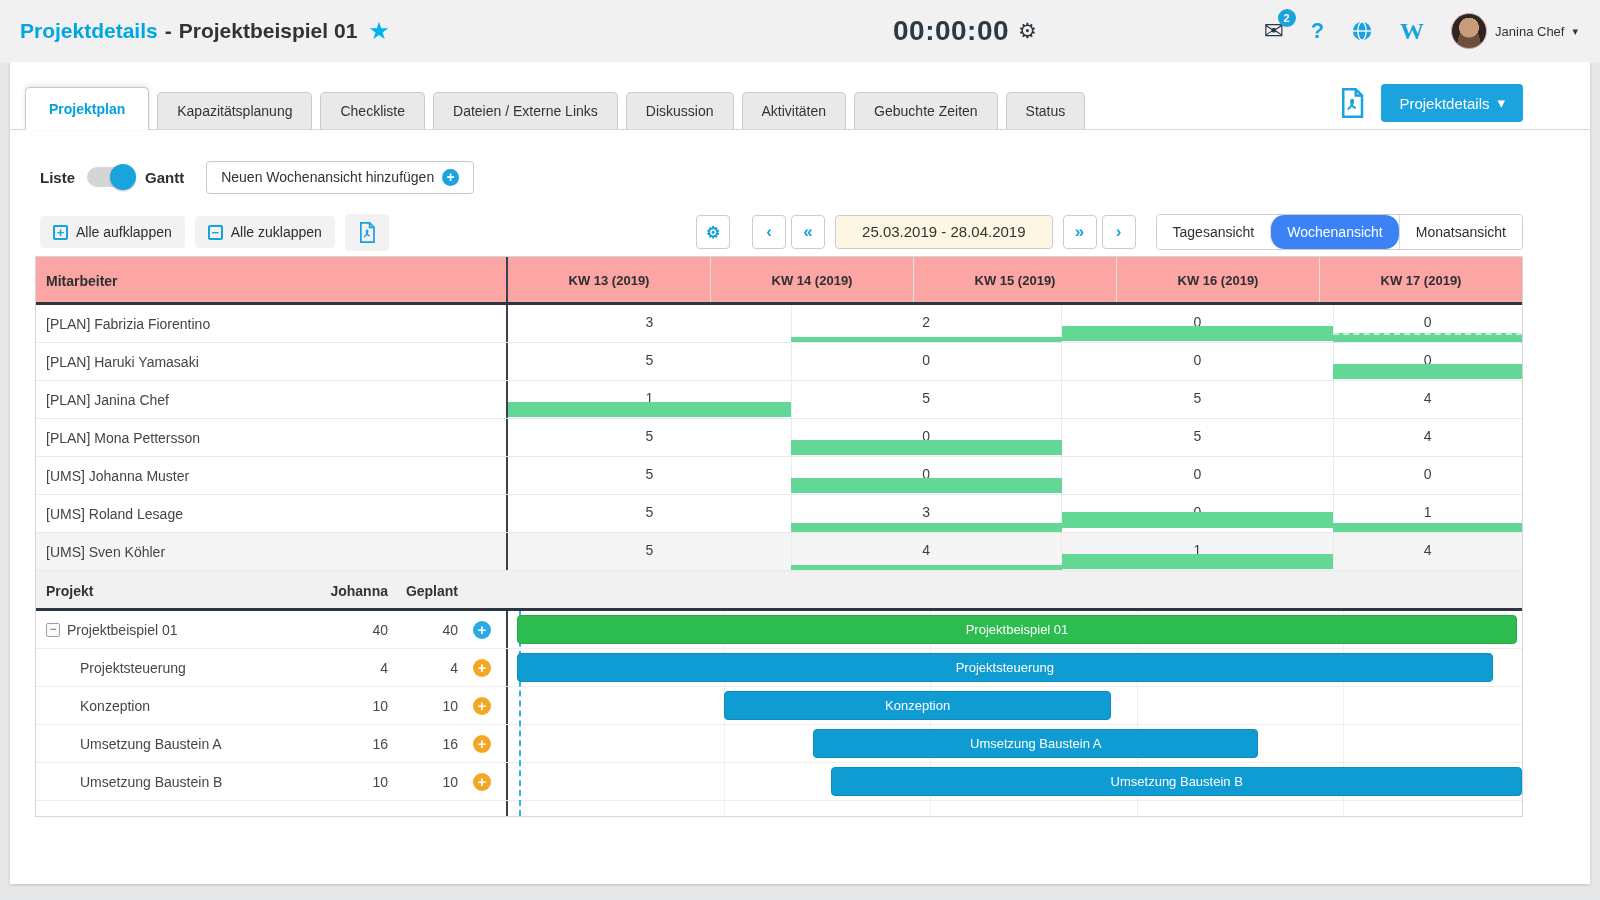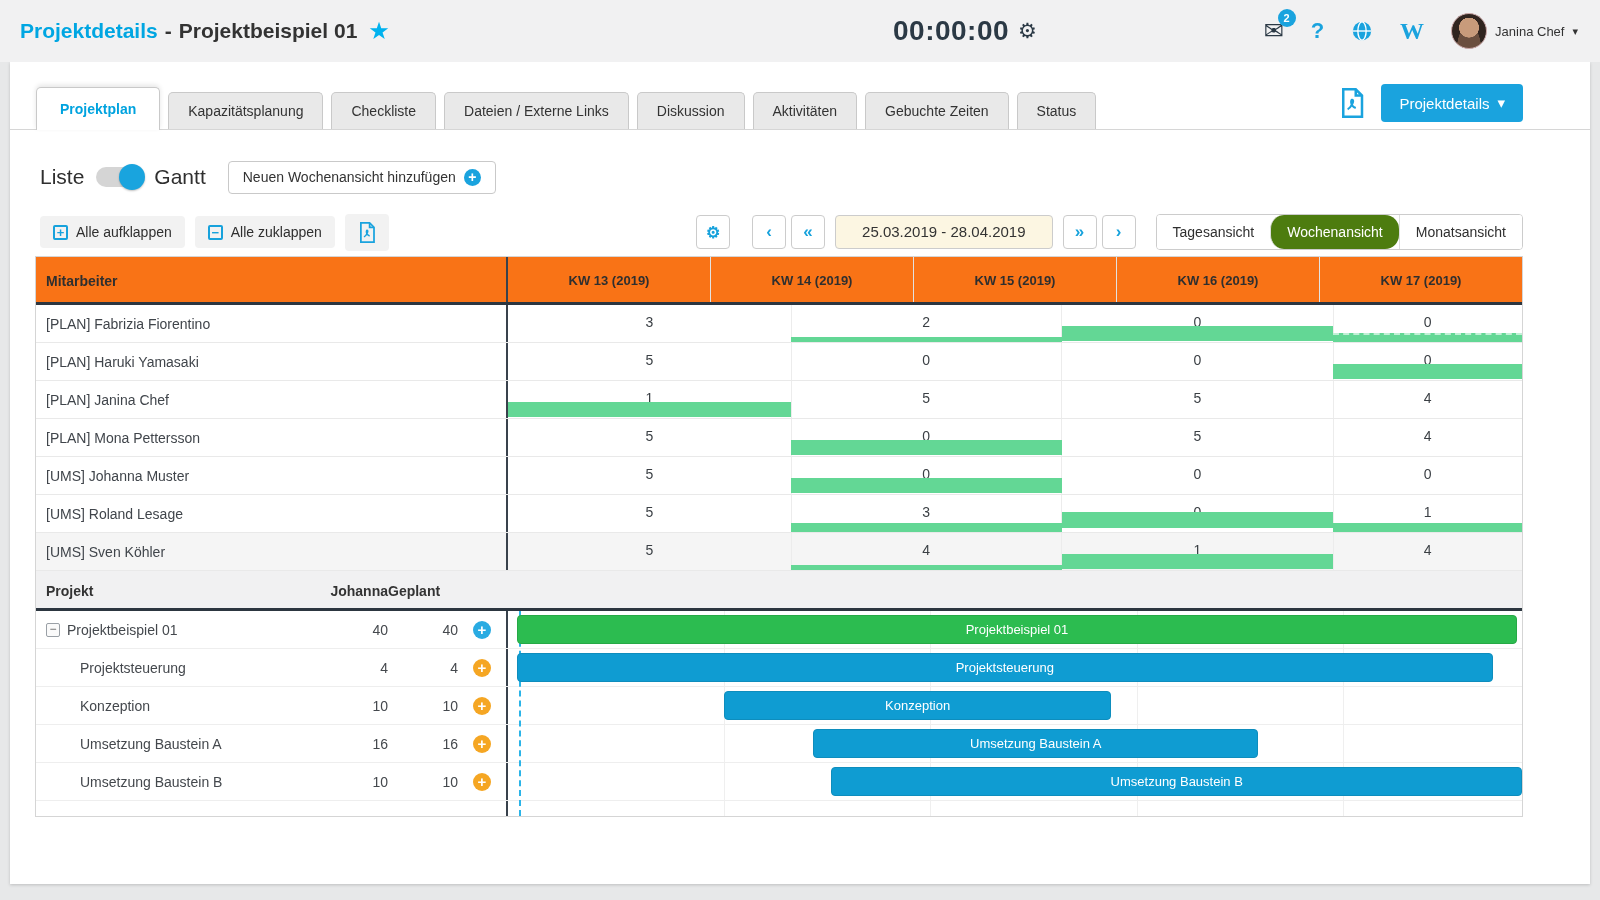--- a/index.html
+++ b/index.html
@@ -27,33 +27,33 @@
       radial-gradient(circle at 50% 40%, #c89b7b 0 37%, rgba(0,0,0,0) 38%),
       radial-gradient(ellipse at 50% 118%, #6b4f3f 0 52%, rgba(0,0,0,0) 53%),
       #30241f; }
   .user-name { font-size:13px; color:#333; }
   .caret { font-size:11px; color:#333; }
 
   
   .card { margin:0 10px; background:#fff; height:822px; box-shadow:0 1px 3px rgba(0,0,0,.18); }
 
   
-  .tabs-row { display:flex; align-items:flex-end; padding:22px 67px 0 26px; border-bottom:1px solid #d6d6d6; }
+  .tabs-row { display:flex; align-items:flex-end; padding:22px 67px 0 15px; border-bottom:1px solid #d6d6d6; }
   .tab { background:#e9e9e9; border:1px solid #c9c9c9; border-bottom:none; border-radius:5px 5px 0 0;
          padding:10px 19px; font-size:14px; color:#333; margin-right:8px; cursor:pointer; white-space:nowrap; }
   .tab.active { background:#fff; color:#00a3df; font-weight:bold; padding:13px 23px; margin-bottom:-1px;
                 box-shadow:0 -2px 5px rgba(0,0,0,.10); }
   .tabs-right { margin-left:auto; display:flex; align-items:center; gap:16px; padding-bottom:7px; }
   .pdf-link { cursor:pointer; display:flex; }
   .btn-primary { background:#1aa3de; color:#fff; border:none; border-radius:4px; padding:10px 18px;
                  font-size:15px; cursor:pointer; display:flex; align-items:center; gap:8px; }
 
   
   .toggle-row { display:flex; align-items:center; margin-top:30px; padding:0 30px; height:34px; gap:12px; }
-  .toggle-label { font-size:21px; font-weight:normal; color:#2f2f2f; }
+  .toggle-label { font-size:15px; font-weight:bold; color:#2f2f2f; }
   .switch { position:relative; width:46px; height:20px; background:#d5d5d5; border-radius:10px; cursor:pointer; }
   .switch .knob { position:absolute; right:-3px; top:-3px; width:26px; height:26px; border-radius:50%;
                   background:#19a4de; box-shadow:0 1px 2px rgba(0,0,0,.25); }
   .btn-outline { margin-left:10px; background:#fff; border:1px solid #c9c9c9; border-radius:4px; padding:7px 14px;
                  font-size:14px; color:#333; cursor:pointer; display:flex; align-items:center; gap:8px; }
   .plus-circle { width:17px; height:17px; border-radius:50%; background:#1aa3de; color:#fff; font-size:14px;
                  font-weight:bold; line-height:17px; text-align:center; display:inline-block; }
 
   
   .toolbar-row { display:flex; align-items:center; margin-top:20px; padding:0 67px 0 30px; height:36px; }
@@ -65,25 +65,25 @@
   .icon-btn { width:34px; height:34px; background:#fff; border:1px solid #ccc; border-radius:4px; color:#17a2dc;
               font-size:17px; font-weight:bold; cursor:pointer; display:flex; align-items:center; justify-content:center; }
   .gear-btn { margin-right:22px; font-size:16px; }
   .nav-group { display:flex; gap:5px; align-items:center; }
   .date-box { height:34px; line-height:32px; background:#fcf6e2; border:1px solid #ccc; border-radius:4px;
               padding:0 26px; font-size:15px; color:#333; margin:0 5px; cursor:pointer; }
   .view-group { display:flex; margin-left:20px; border:1px solid #ccc; border-radius:4px; overflow:hidden; height:36px; }
   .view-btn { background:#fff; border:none; border-left:1px solid #ddd; padding:0 16px; font-size:14px; color:#2f2f2f;
               cursor:pointer; line-height:34px; }
   .view-btn:first-child { border-left:none; }
-  .view-btn.active { background:#4d7c0f; color:#fff;border-radius:14px; }
+  .view-btn.active { background:#3b82f6; color:#fff;border-radius:14px; }
 
   
   .grid { position:relative; margin:6px 67px 0 25px; border:1px solid #d5d5d5; font-size:14px; background:#fff; }
-  .t-header { display:flex; height:48px; background:#f97316; border-bottom:3px solid #2c3640; }
+  .t-header { display:flex; height:48px; background:#fca5a5; border-bottom:3px solid #2c3640; }
   .th-left { width:470px; padding-left:10px; line-height:48px; font-weight:600; color:#2f2f2f; }
   .weeks { flex:1; display:flex; border-left:2px solid #39424c; }
   .week-h { flex:1; text-align:center; line-height:48px; font-weight:600; font-size:13px; color:#2f2f2f; }
   .week-h + .week-h { border-left:1px solid #e2e2e2; }
 
   .emp-row { display:flex; height:38px; border-bottom:1px solid #e9e9e9; background:#fff; }
   .emp-row.shaded { background:#f5f5f5; }
   .emp-name { width:470px; padding-left:10px; line-height:38px; color:#40454b; }
   .emp-gantt { flex:1; position:relative; border-left:2px solid #39424c;
     background-image:linear-gradient(#ececec,#ececec),linear-gradient(#ececec,#ececec),linear-gradient(#ececec,#ececec);
@@ -95,21 +95,21 @@
   .cap-thin   { height:5px;  bottom:0; }
   .cap-medium { height:9px;  bottom:0; }
   .cap-thick  { height:15px; bottom:1px; }
   .cap-raised { height:16px; bottom:4px; }
   .cap-dotted { height:9px;  bottom:0; border-top:2px dashed #c2efd6; }
 
   .proj-header { display:flex; height:40px; background:#f1f1f2; border-bottom:3px solid #2c3640; font-weight:bold;flex-direction:column; }
   .ph-left { width:470px; display:flex; line-height:40px; }
   .ph-name { flex:1; padding-left:10px; }
   .ph-eff { width:74px; text-align:right; }
-  .ph-gep { width:70px; }
+  .ph-gep { width:70px; text-align:right; }
   .ph-sp  { width:48px; }
   .ph-gantt { flex:1; border-left:2px solid #39424c; background:#f1f1f2; }
 
   .proj-section { position:relative; }
   .proj-row { display:flex; height:38px; border-bottom:1px solid #eeeeee; }
   .pr-left { width:470px; display:flex; align-items:center; color:#44484d; }
   .pr-name { flex:1; display:flex; align-items:center; }
   .ind0 { padding-left:10px; } .ind1 { padding-left:44px; }
   .collapse-box { width:14px; height:14px; border:1px solid #9aa0a6; border-radius:2px; background:#fafafa; color:#666;
                   font-size:12px; line-height:11px; text-align:center; margin-right:7px; cursor:pointer; }

